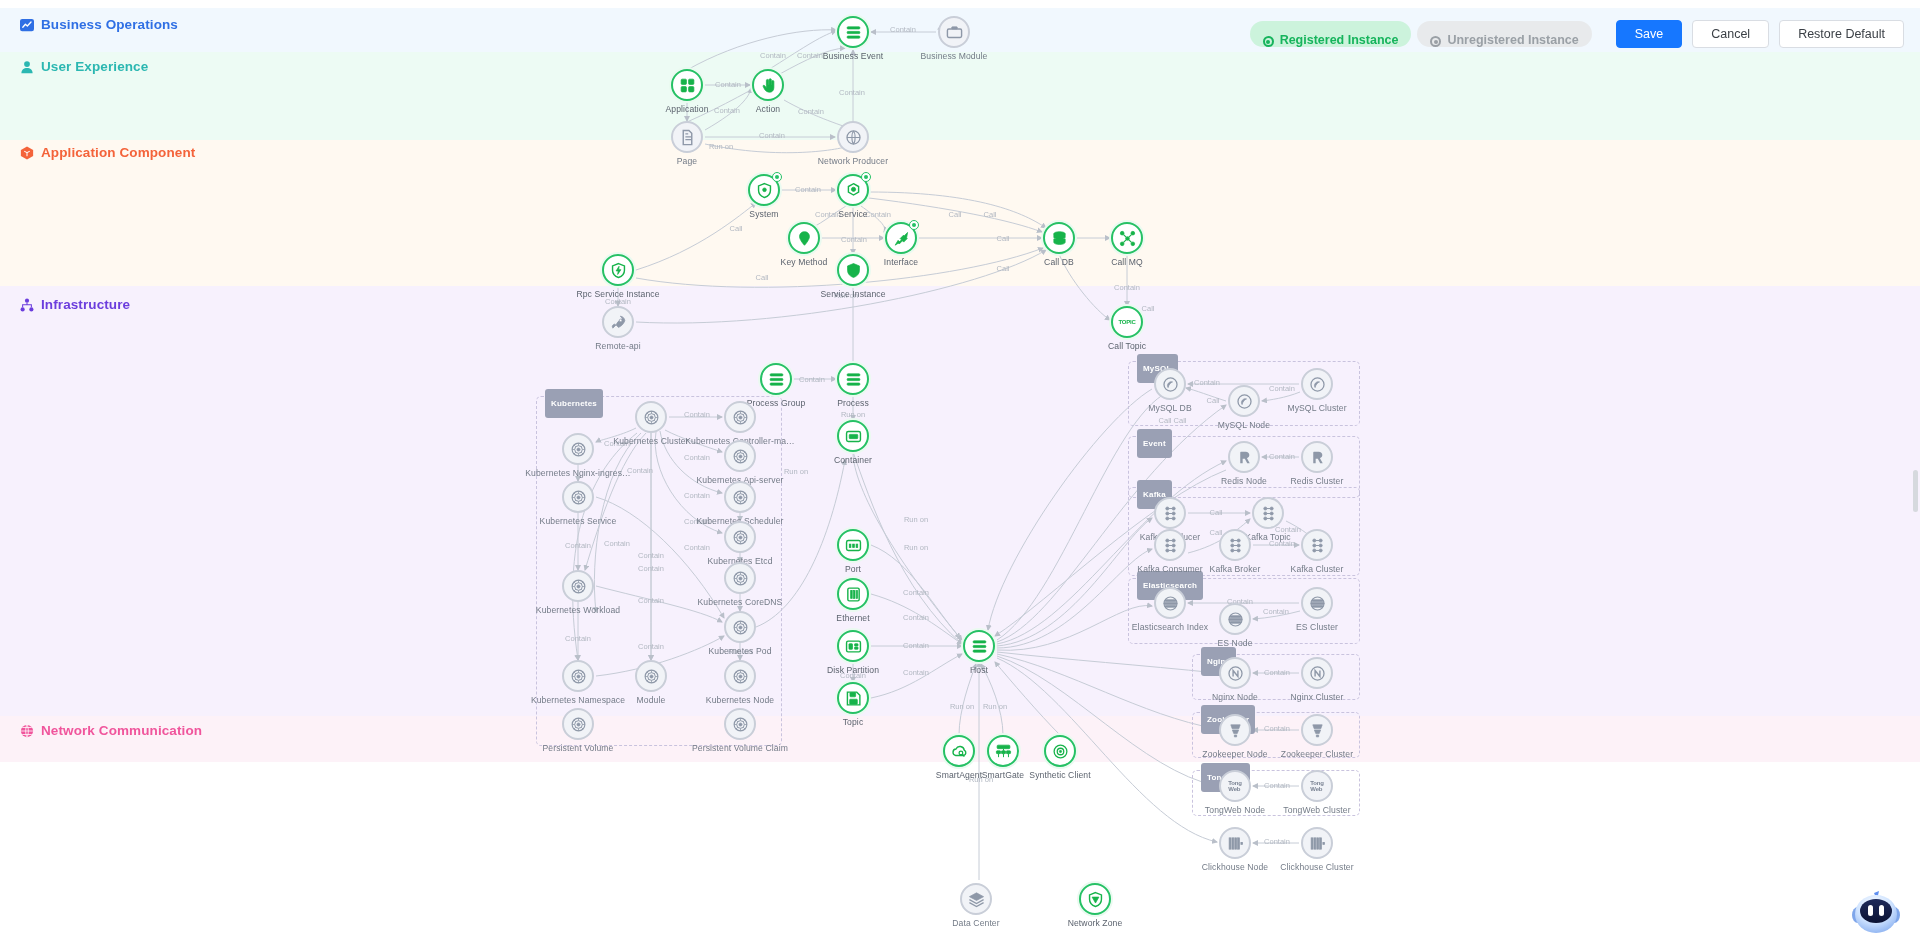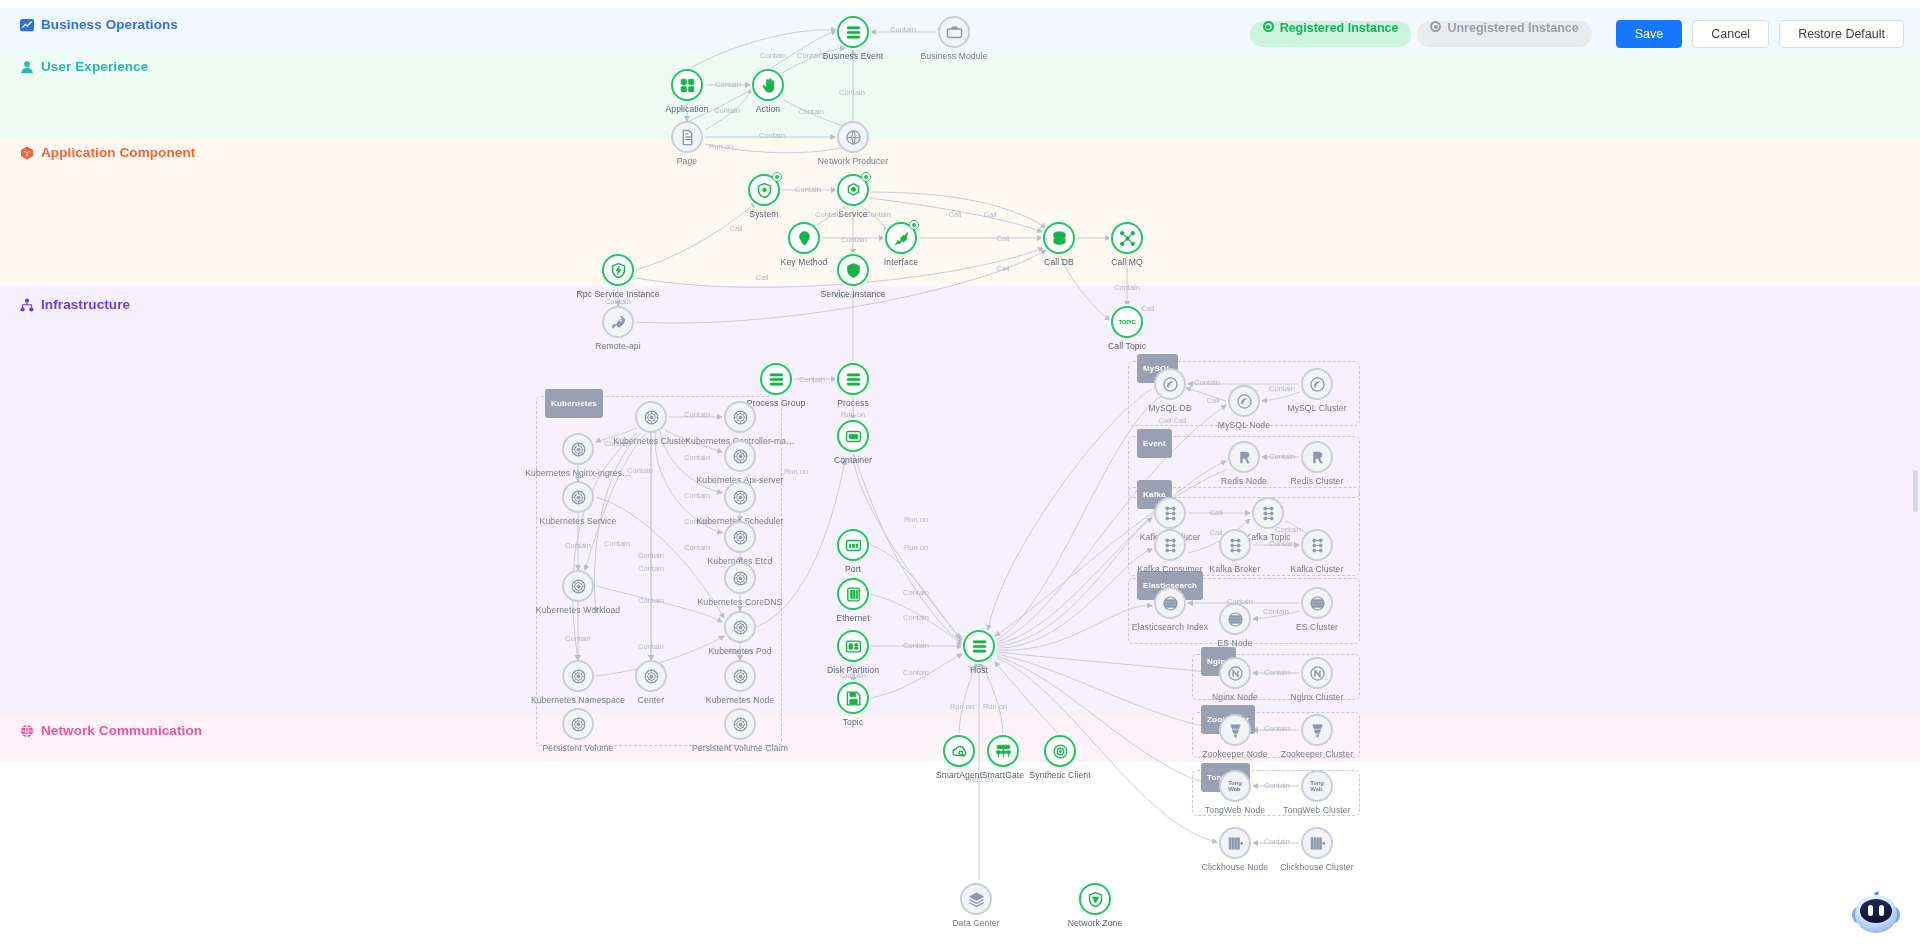--- a/index.html
+++ b/index.html
@@ -38,21 +38,21 @@
   #lbl-inf { top: 297px; color: #6b3ddd; }
   #lbl-nc  { top: 723px; color: #f0559c; }
 
   
   #toolbar {
     position: absolute; top: 20px; right: 16px;
     display: flex; align-items: center; gap: 0; z-index: 40;
   }
   .seg-group { display: flex; align-items: center; gap: 6px; margin-right: 14px; }
   .seg {
-    display: flex; align-items: flex-start; gap: 6px;
+    display: flex; align-items: flex-end; gap: 6px;
     height: 26px; padding: 0 13px; border-radius: 13px;
     font-size: 12.5px; font-weight: bold; white-space: nowrap;
     cursor: pointer; user-select: none;
   }
   .seg.on  { background: #ccf3dc; color: #16b45c; }
   .seg.off { background: #e8eaec; color: #9aa0a6; }
   .radio {
     width: 11px; height: 11px; border-radius: 50%;
     border: 2px solid currentColor; position: relative; flex: none;
   }
@@ -788,21 +788,21 @@
       </div>
       <div class="node gray" style="left: 651px; top: 676px;">
         <div class="circ">
           <svg viewBox="0 0 24 24">
             <circle cx="12" cy="12" r="9" fill="none" stroke-width="1.6"></circle>
             <circle cx="12" cy="12" r="5.4" fill="none" stroke-width="1.4"></circle>
             <circle cx="12" cy="12" r="2.2"></circle>
             <path d="M12 3v3.6M12 17.4V21M3 12h3.6M17.4 12H21M5.6 5.6l2.6 2.6M15.8 15.8l2.6 2.6M18.4 5.6l-2.6 2.6M8.2 15.8l-2.6 2.6" stroke-width="1.1" fill="none"></path>
           </svg>
         </div>
-        <div class="lbl">Center</div>
+        <div class="lbl">Module</div>
       </div>
       <div class="node gray" style="left: 740px; top: 676px;">
         <div class="circ">
           <svg viewBox="0 0 24 24">
             <circle cx="12" cy="12" r="9" fill="none" stroke-width="1.6"></circle>
             <circle cx="12" cy="12" r="5.4" fill="none" stroke-width="1.4"></circle>
             <circle cx="12" cy="12" r="2.2"></circle>
             <path d="M12 3v3.6M12 17.4V21M3 12h3.6M17.4 12H21M5.6 5.6l2.6 2.6M15.8 15.8l2.6 2.6M18.4 5.6l-2.6 2.6M8.2 15.8l-2.6 2.6" stroke-width="1.1" fill="none"></path>
           </svg>
         </div>

